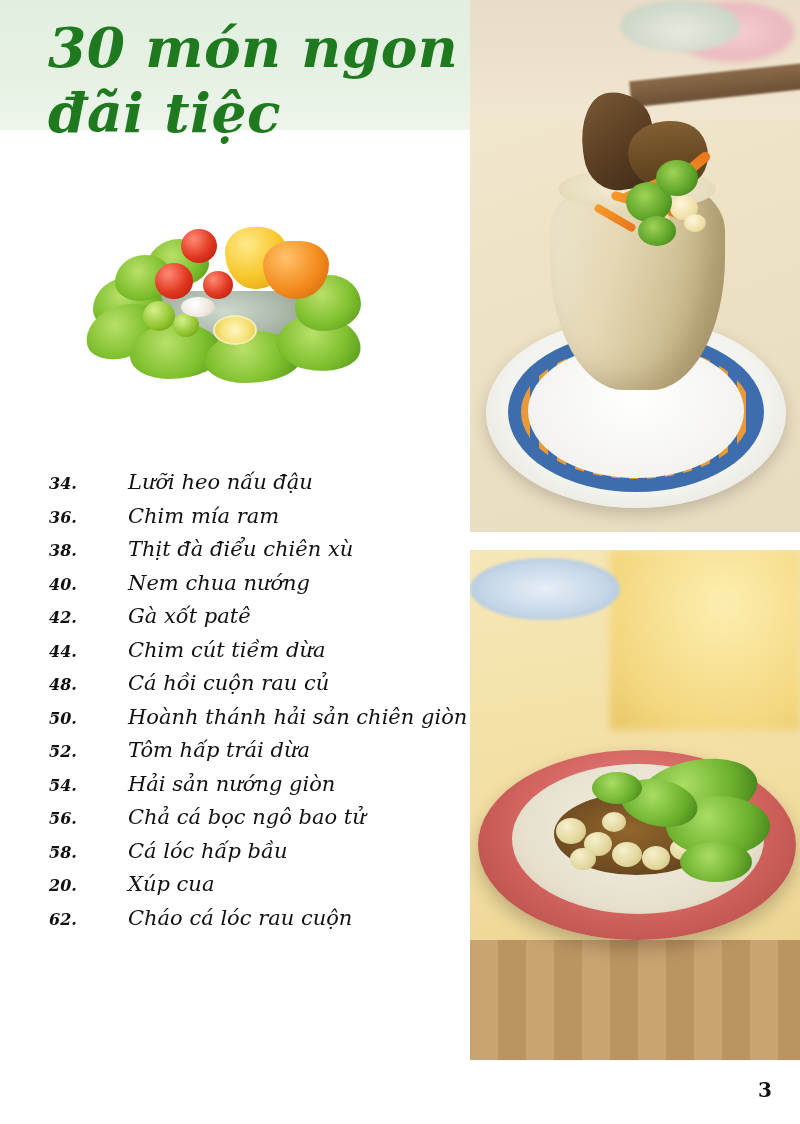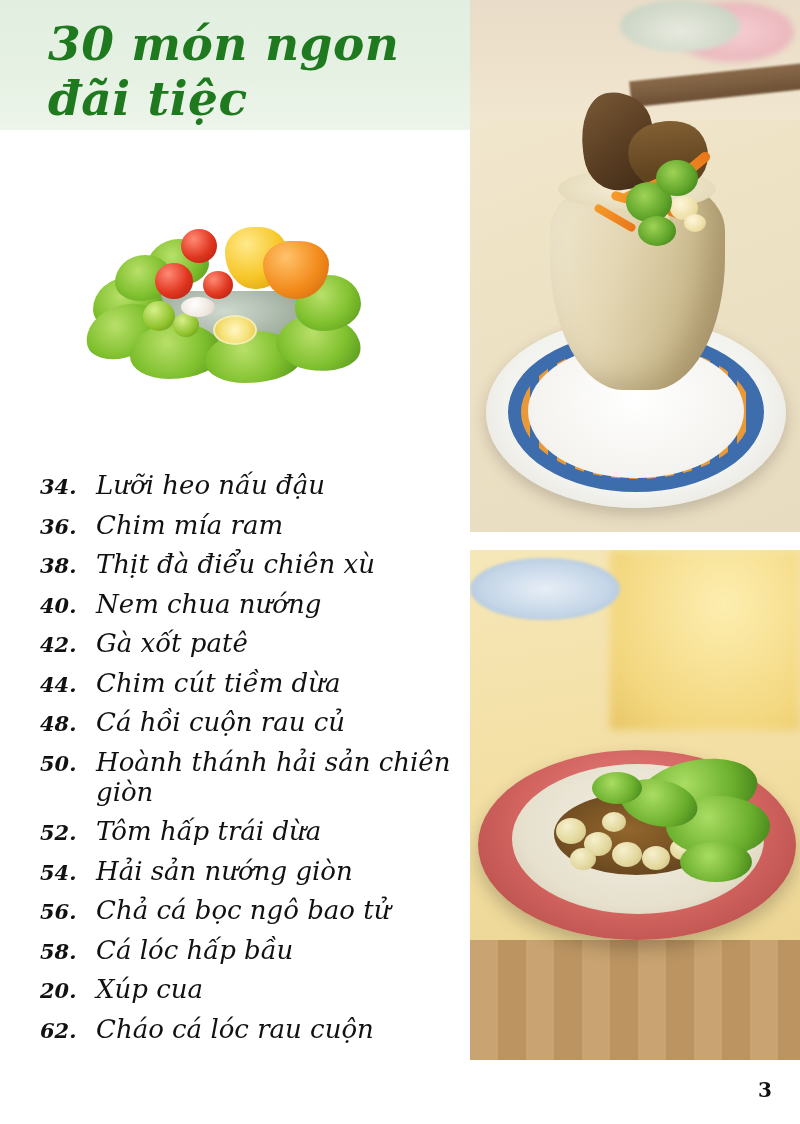--- a/index.html
+++ b/index.html
@@ -24,21 +24,21 @@
     height: 130px;
     background: linear-gradient(180deg, #e2efe0 0%, #e6f1e3 60%, #eef5ec 100%);
   }
   .title-banner .title-text {
     position: absolute;
     left: 48px;
     top: 16px;
     font-family: "DejaVu Serif", serif;
     font-style: italic;
     font-weight: bold;
-    font-size: 47px;
+    font-size: 55px;
     line-height: 1.18;
     color: #1f7a1f;
     letter-spacing: 0.5px;
     white-space: pre-line;
   }
 
   
   .veggie-photo {
     position: absolute;
     left: 85px;
@@ -102,30 +102,31 @@
   }
   .toc-row {
     display: flex;
     align-items: baseline;
     margin-bottom: 9.5px;
     font-style: italic;
     color: #111111;
   }
   .toc-page {
     width: 46px;
-    text-align: left;
+    text-align: center;
     padding-right: 10px;
     font-weight: bold;
+    font-size: 16px;
+    font-family: "DejaVu Serif", serif;
+    flex: 0 0 auto;
+  }
+  .toc-title {
     font-size: 21px;
     font-family: "DejaVu Serif", serif;
-    flex: 0 0 auto;
-  }
-  .toc-title {
-    font-size: 26px;
-    font-family: "DejaVu Serif", serif;
+    margin-left: 32px;
   }
 
   
   .photo-top {
     position: absolute;
     left: 470px;
     top: 0;
     width: 330px;
     height: 532px;
     overflow: hidden;

